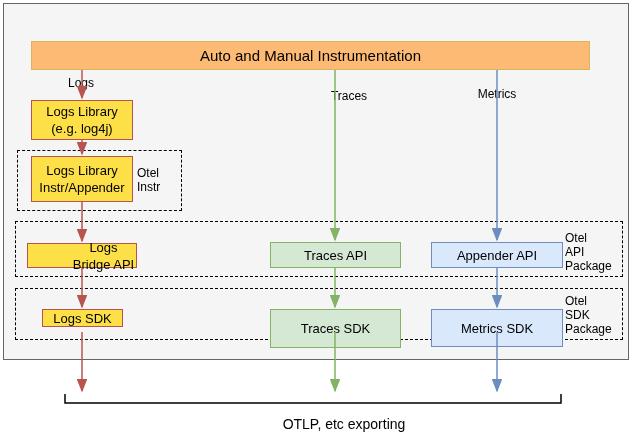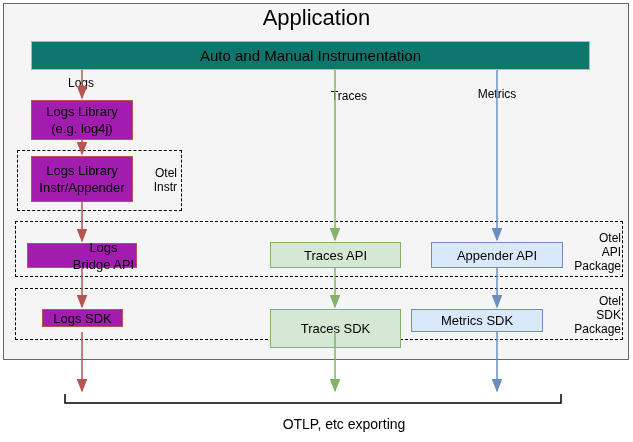--- a/index.html
+++ b/index.html
@@ -18,66 +18,65 @@
     background: #f5f5f5;
     border: 1px solid #666666;
   }
   .app-title {
     left: 0; top: 5px; width: 633px;
     text-align: center;
     font-size: 22px;
   }
   .instr-box {
     left: 31px; top: 41px; width: 559px; height: 29px;
-    background: #0f766e;
+    background: #fdba74;
     border: 1px solid #d6b656;
     display: flex; align-items: center; justify-content: center;
     font-size: 15px;
   }
   .col-label {
     font-size: 12px;
     text-align: center;
   }
   .node {
     display: flex; flex-direction: column;
     align-items: center; justify-content: center;
     text-align: center;
     font-size: 13px; line-height: 17px;
   }
-  .node.red   { background: #a21caf; border: 1px solid #b85450; }
+  .node.red   { background: #fde047; border: 1px solid #b85450; }
   .node.green { background: #d5e8d4; border: 1px solid #82b366; }
   .node.blue  { background: #dae8fc; border: 1px solid #6c8ebf; }
 
   .group-box {
     border: 1px dashed #000000;
     background: transparent;
   }
   .group-label {
     font-size: 12px; line-height: 14px;
-    text-align: right;
+    text-align: left;
   }
 
   .footer-label {
     font-size: 14px;
     text-align: center;
   }
 
   svg.overlay {
     position: absolute; left: 0; top: 0;
     width: 633px; height: 442px;
     pointer-events: none;
   }
 </style>
 </head>
 <body>
 
 <div id="canvas">
 
   <div class="abs app-box"></div>
-  <div class="abs app-title">Application</div>
 
   <div class="abs instr-box">Auto and Manual Instrumentation</div>
 
   <div class="abs col-label" style="left:59px; top:76px; width:44px;">Logs</div>
   <div class="abs col-label" style="left:319px; top:89px; width:60px;">Traces</div>
   <div class="abs col-label" style="left:467px; top:87px; width:60px;">Metrics</div>
 
   <div class="abs node red" style="left:31px; top:100px; width:102px; height:40px;">
     <span>Logs Library</span>
     <span>(e.g. log4j)</span>
@@ -117,21 +116,21 @@
     <div>SDK</div>
     <div>Package</div>
   </div>
 
   <div class="abs node red" style="left:42px; top:309px; width:81px; height:18px;">
     <span>Logs SDK</span>
   </div>
   <div class="abs node green" style="left:270px; top:309px; width:131px; height:39px;">
     <span>Traces SDK</span>
   </div>
-  <div class="abs node blue" style="left:411px; top:309px; width:132px; height:23px;">
+  <div class="abs node blue" style="left:431px; top:309px; width:132px; height:38px;">
     <span>Metrics SDK</span>
   </div>
 
   <div class="abs footer-label" style="left:244px; top:416px; width:200px;">OTLP, etc exporting</div>
 
   <svg class="overlay" viewBox="0 0 633 442">
     <defs>
       <marker id="arr-red" markerWidth="9" markerHeight="7" refX="8" refY="3.5" orient="auto">
         <path d="M0,0 L9,3.5 L0,7 z" fill="#b85450"></path>
       </marker>

